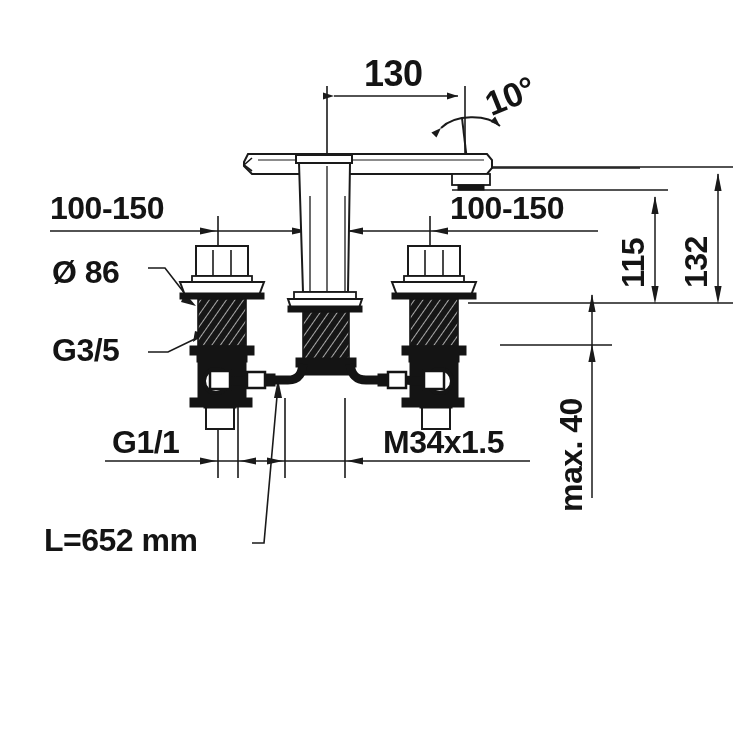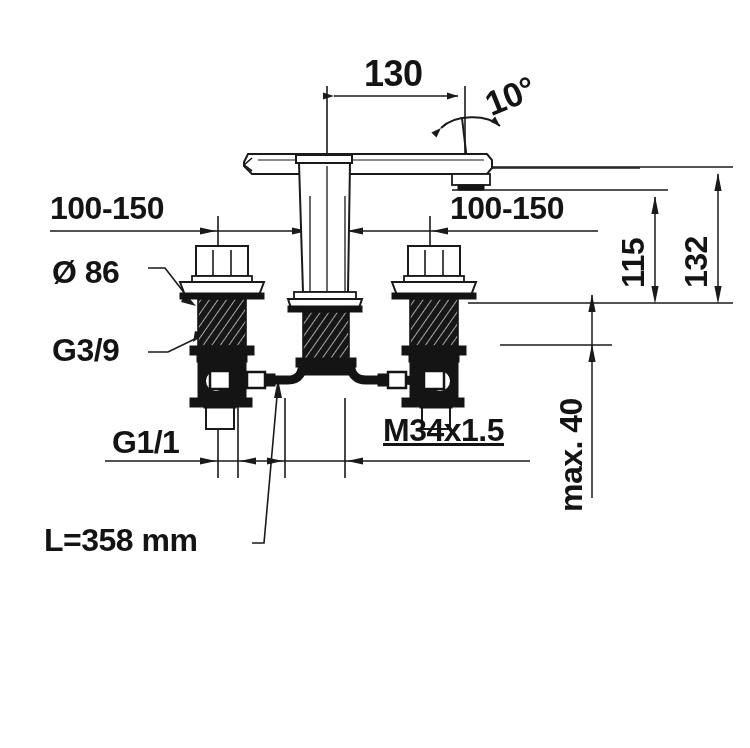--- a/index.html
+++ b/index.html
@@ -198,27 +198,27 @@
   <div class="lbl" style="left:364px;top:53px;font-size:36px;">130</div>
 
   <div class="lbl" style="left:487px;top:86px;font-size:34px;transform:rotate(-22deg);transform-origin:0 50%;">10°</div>
 
   <div class="lbl" style="left:50px;top:190px;font-size:32px;">100-150</div>
 
   <div class="lbl" style="left:450px;top:190px;font-size:32px;">100-150</div>
 
   <div class="lbl" style="left:52px;top:254px;font-size:32px;">Ø 86</div>
 
-  <div class="lbl" style="left:52px;top:332px;font-size:32px;">G3/9</div>
+  <div class="lbl" style="left:52px;top:332px;font-size:32px;">G3/5</div>
 
   <div class="lbl" style="left:112px;top:424px;font-size:32px;">G1/1</div>
 
-  <div class="lbl" style="left:383px;top:412px;font-size:32px;text-decoration:underline;">M34x1.5</div>
-
-  <div class="lbl" style="left:44px;top:522px;font-size:32px;">L=358 mm</div>
+  <div class="lbl" style="left:383px;top:424px;font-size:32px;">M34x1.5</div>
+
+  <div class="lbl" style="left:44px;top:522px;font-size:32px;">L=652 mm</div>
 
   <div class="lbl rot" style="left:615px;top:288px;font-size:32px;">115</div>
 
   <div class="lbl rot" style="left:678px;top:288px;font-size:32px;">132</div>
 
   <div class="lbl rot" style="left:553px;top:512px;font-size:32px;">max. 40</div>
 
 </div>
 
 </body></html>

